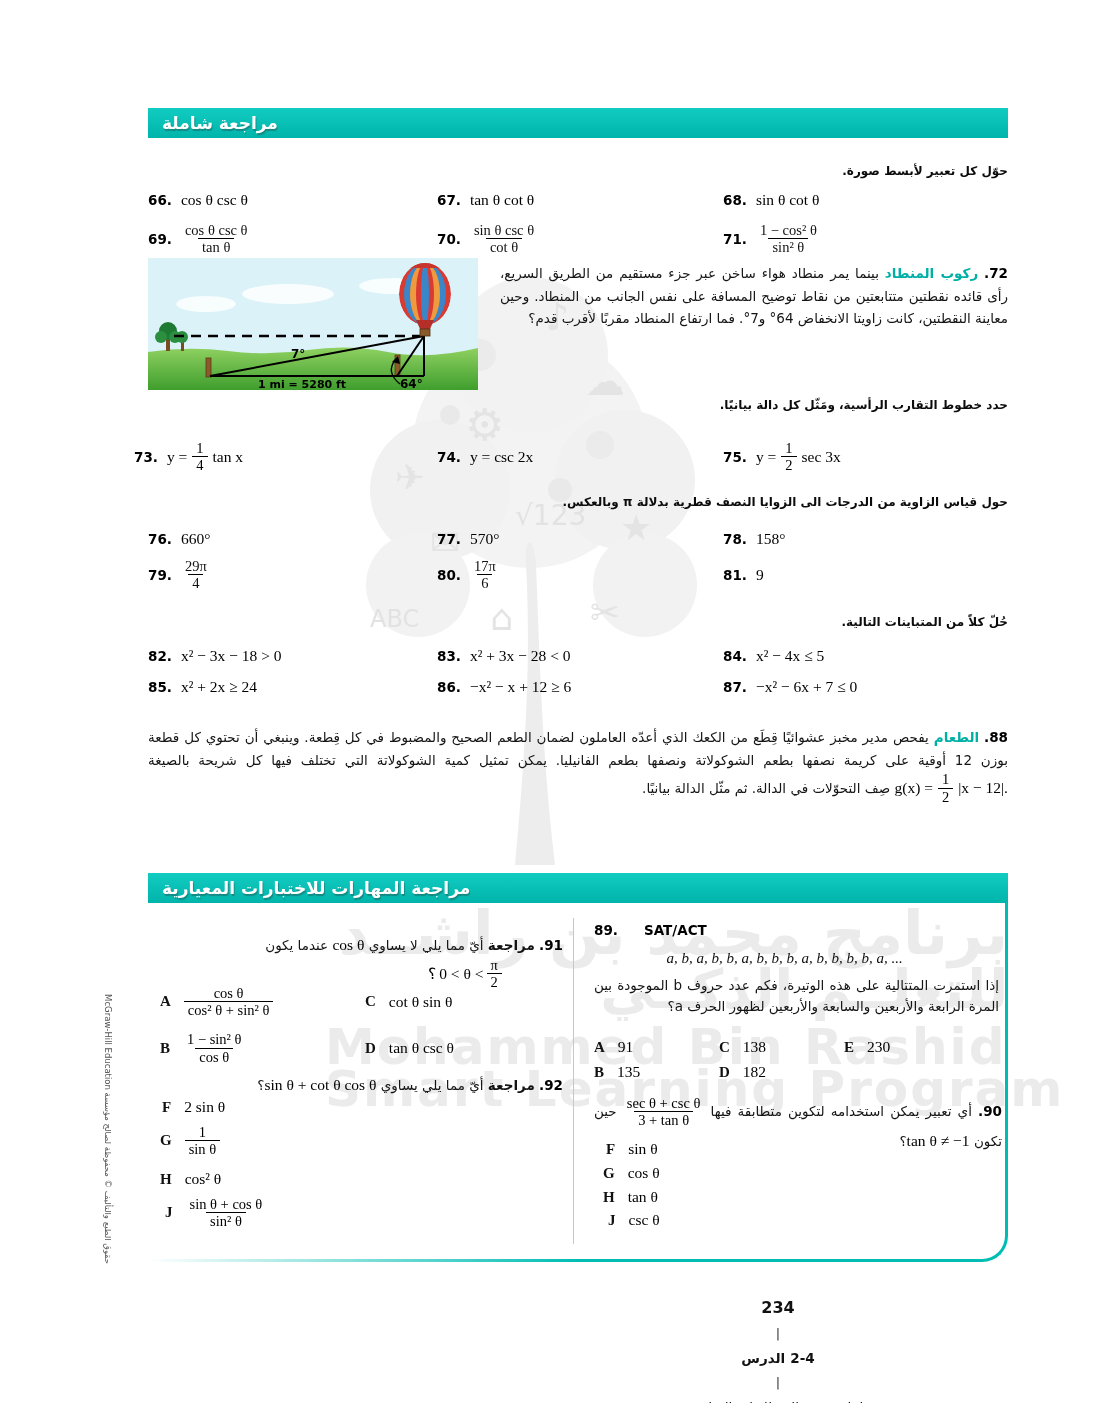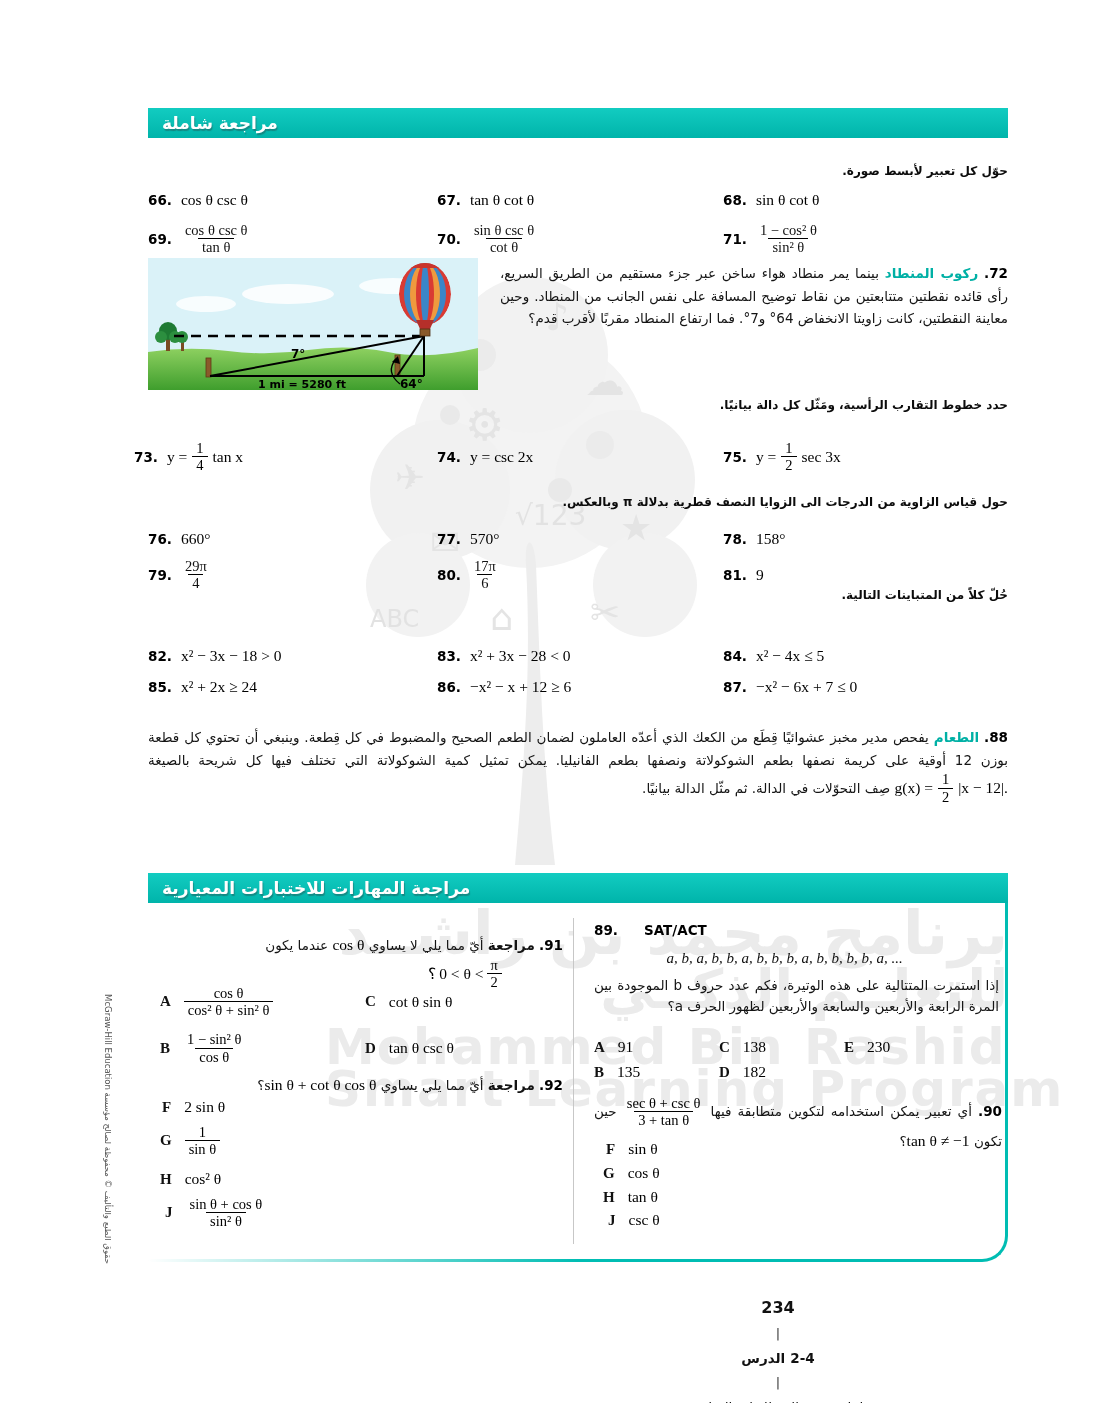--- a/index.html
+++ b/index.html
@@ -238,21 +238,21 @@
           <span class="fn">17π</span>
           <span class="fd">6</span>
         </span>
       </div>
       <div class="prob">
         <span class="no">81.</span>
         <span class="math">9</span>
       </div>
     </div>
 
-    <div class="heading abs" style="top:588px">حُلّ كلاً من المتباينات التالية.</div>
+    <div class="heading abs" style="top:615px">حُلّ كلاً من المتباينات التالية.</div>
 
     <div class="prow abs" style="top:647px">
       <div class="prob">
         <span class="no">82.</span>
         <span class="math">x² − 3x − 18 &gt; 0</span>
       </div>
       <div class="prob">
         <span class="no">83.</span>
         <span class="math">x² + 3x − 28 &lt; 0</span>
       </div>

